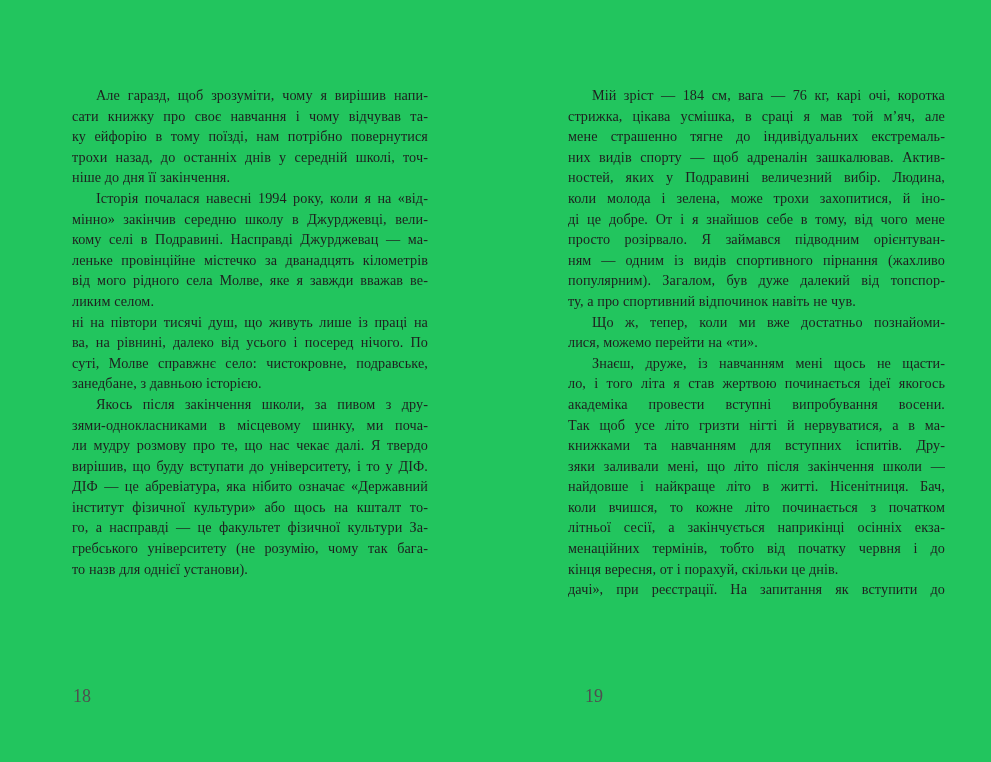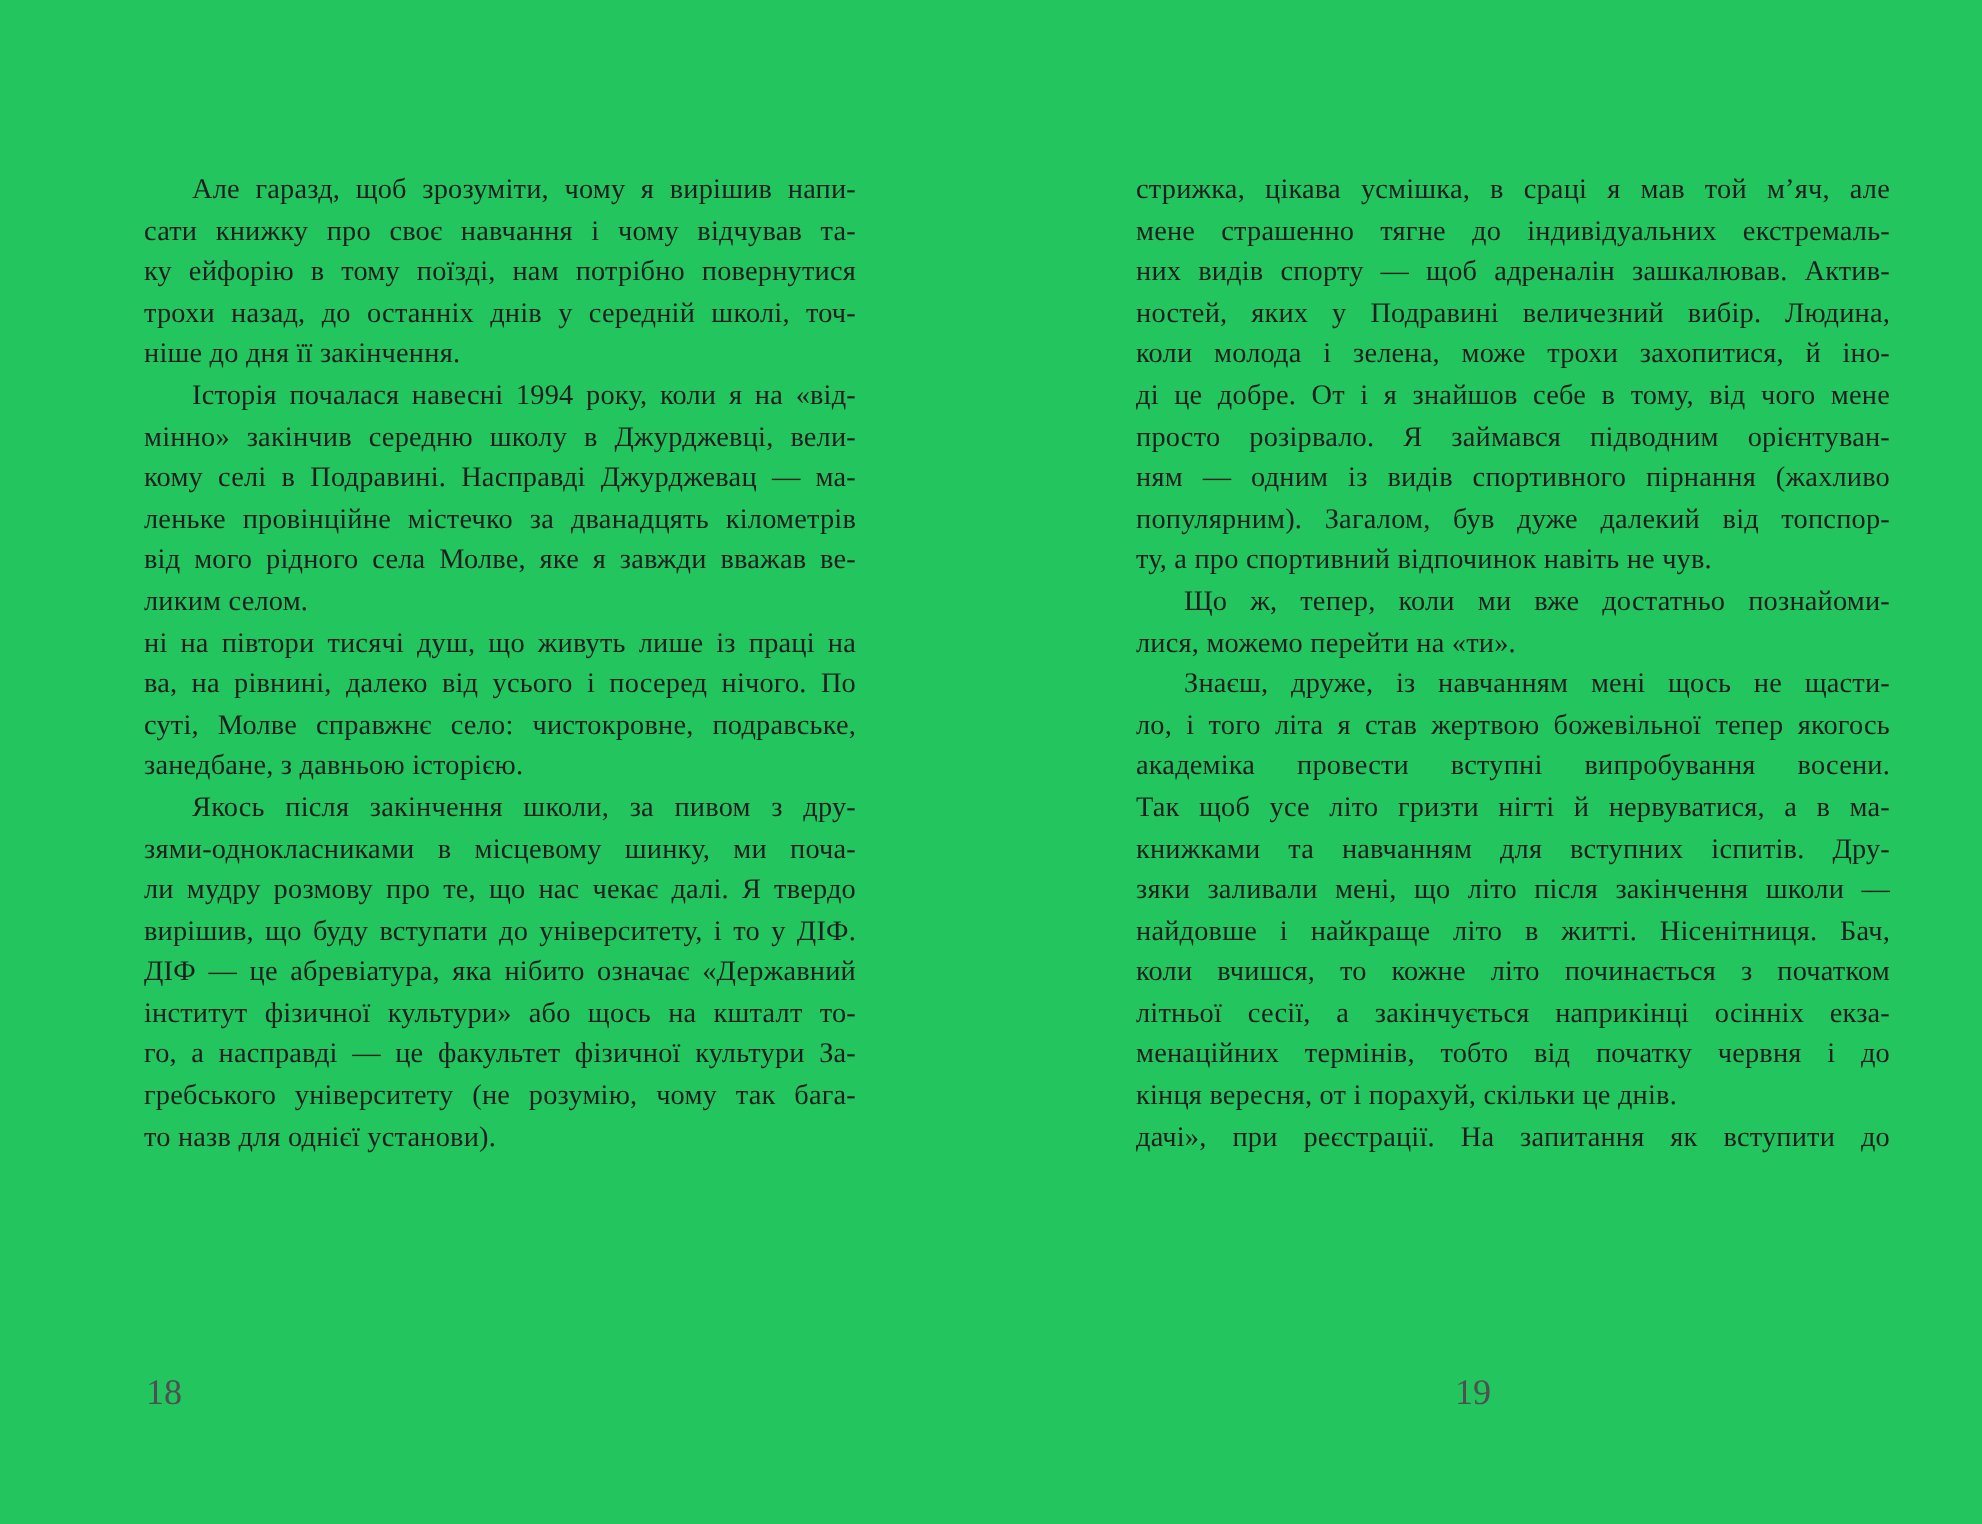--- a/index.html
+++ b/index.html
@@ -47,21 +47,21 @@
   .line.plast { text-align-last: left; }
 
   .folio {
     position: absolute;
     top: 689px;
     font-size: 18px;
     line-height: 15px;
     color: #4f4f4f;
   }
   .folio-left  { left: 73px; }
-  .folio-right { left: 67px; width: 349px; text-align: center; }
+  .folio-right { left: 90px; width: 349px; text-align: left; }
 </style>
 </head>
 <body>
 
 <div class="spread">
 
   <div class="page left">
     <div class="textblock">
         <div class="para">
           <div class="line first">Але гаразд, щоб зрозуміти, чому я вирішив напи-</div>
@@ -95,38 +95,39 @@
           <div class="line">гребського університету (не розумію, чому так бага-</div>
           <div class="line plast">то назв для однієї установи).</div>
         </div>
       </div>
     <div class="folio folio-left">18</div>
   </div>
 
   <div class="page right">
     <div class="textblock">
         <div class="para">
+          <div class="line first">Мій зріст — 184 см, вага — 76 кг, карі очі, коротка</div>
           <div class="line">стрижка, цікава усмішка, в сраці я мав той м’яч, але</div>
           <div class="line">мене страшенно тягне до індивідуальних екстремаль-</div>
           <div class="line">них видів спорту — щоб адреналін зашкалював. Актив-</div>
           <div class="line">ностей, яких у Подравині величезний вибір. Людина,</div>
           <div class="line">коли молода і зелена, може трохи захопитися, й іно-</div>
           <div class="line">ді це добре. От і я знайшов себе в тому, від чого мене</div>
           <div class="line">просто розірвало. Я займався підводним орієнтуван-</div>
           <div class="line">ням — одним із видів спортивного пірнання (жахливо</div>
           <div class="line">популярним). Загалом, був дуже далекий від топспор-</div>
           <div class="line plast">ту, а про спортивний відпочинок навіть не чув.</div>
         </div>
         <div class="para">
           <div class="line first">Що ж, тепер, коли ми вже достатньо познайоми-</div>
           <div class="line plast">лися, можемо перейти на «ти».</div>
         </div>
         <div class="para">
           <div class="line first">Знаєш, друже, із навчанням мені щось не щасти-</div>
-          <div class="line">ло, і того літа я став жертвою божевільної тепер якогось</div>
+          <div class="line">ло, і того літа я став жертвою починається ідеї якогось</div>
           <div class="line">академіка провести вступні випробування восени.</div>
           <div class="line">Так щоб усе літо гризти нігті й нервуватися, а в ма-</div>
           <div class="line">книжками та навчанням для вступних іспитів. Дру-</div>
           <div class="line">зяки заливали мені, що літо після закінчення школи —</div>
           <div class="line">найдовше і найкраще літо в житті. Нісенітниця. Бач,</div>
           <div class="line">коли вчишся, то кожне літо починається з початком</div>
           <div class="line">літньої сесії, а закінчується наприкінці осінніх екза-</div>
           <div class="line">менаційних термінів, тобто від початку червня і до</div>
           <div class="line plast">кінця вересня, от і порахуй, скільки це днів.</div>
         </div>

